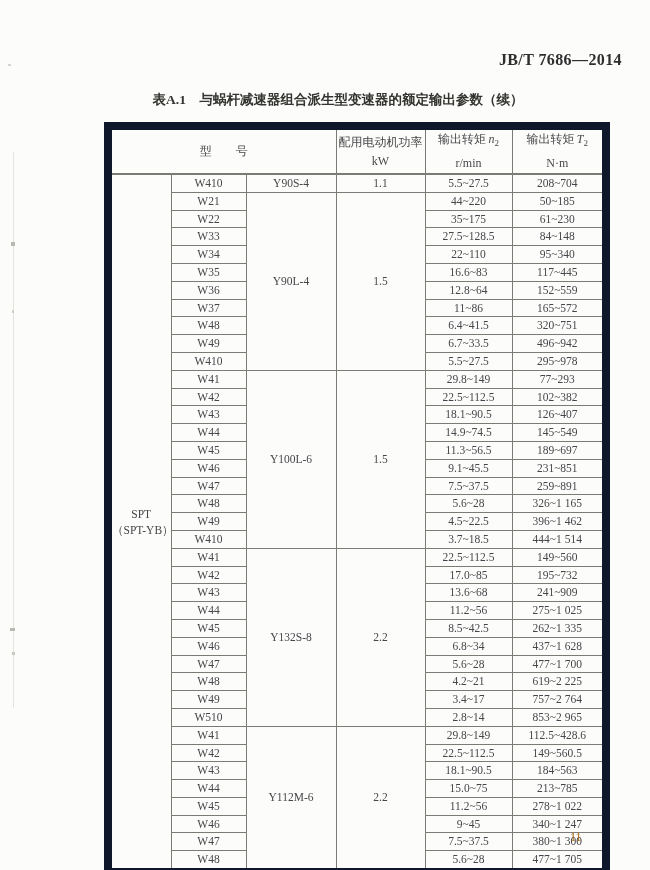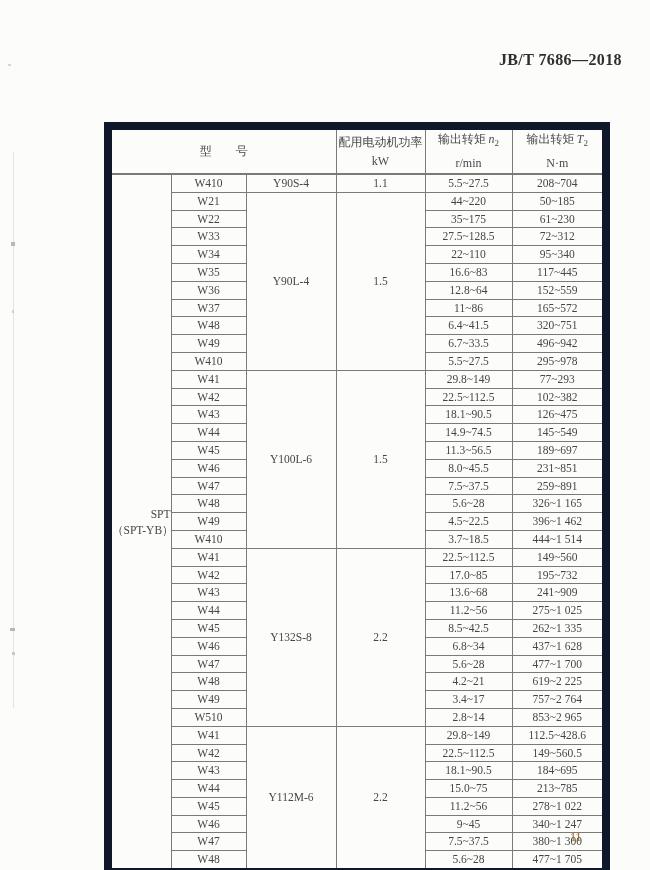--- a/index.html
+++ b/index.html
@@ -10,34 +10,35 @@
   .tbl-title{position:absolute;top:91px;left:89px;width:498px;text-align:center;
              font-weight:bold;font-size:13.5px;color:#333330;}
   .page-no{position:absolute;top:830px;left:570px;font-size:12px;color:#a16207;}
   table.main{position:absolute;top:122px;left:104px;width:498px;border-collapse:collapse;
              table-layout:fixed;border:8px solid #0f172a;padding-left:8px;}
   .main th,.main td{border:1px solid #7b7a74;padding:0;text-align:center;
              vertical-align:middle;font-weight:normal;overflow:hidden;white-space:nowrap;}
   .main thead th{height:43px;font-size:12px;color:#48484a;border-bottom-width:2px;}
   .main thead th div{line-height:19px;}
   .main tbody td{height:16.8px;line-height:16.8px;font-size:11.5px;color:#46464a;}
-  .main td.series div{line-height:16px;font-size:11.5px;text-align:right;}
+  .main td.series div{line-height:16px;font-size:11.5px;}
   .var{font-style:italic;font-family:"Liberation Serif","DejaVu Serif",serif;}
   sub{font-size:9px;}
   
   .scanline{position:absolute;left:13px;top:152px;width:1px;height:556px;background:#e4e4df;}
   .speck{position:absolute;background:#b9b9b2;}
 </style>
 </head>
 <body>
 
 <div class="page">
 
-  <div class="std-no">JB/T 7686—2018</div>
-
+  <div class="std-no">JB/T 7686—2014</div>
+
+  <div class="tbl-title">表A.1　与蜗杆减速器组合派生型变速器的额定输出参数（续）</div>
 
   <table class="main">
     <colgroup>
       <col style="width:63px">
         <col style="width:75px">
         <col style="width:90px">
       <col style="width:89px">
         <col style="width:87px">
         <col style="width:94px">
     </colgroup>
@@ -80,21 +81,21 @@
           <td>50~185</td>
         </tr>
         <tr>
           <td>W22</td>
           <td>35~175</td>
           <td>61~230</td>
         </tr>
         <tr>
           <td>W33</td>
           <td>27.5~128.5</td>
-          <td>72~312</td>
+          <td>84~148</td>
         </tr>
         <tr>
           <td>W34</td>
           <td>22~110</td>
           <td>95~340</td>
         </tr>
         <tr>
           <td>W35</td>
           <td>16.6~83</td>
           <td>117~445</td>
@@ -132,35 +133,35 @@
           <td>77~293</td>
         </tr>
         <tr>
           <td>W42</td>
           <td>22.5~112.5</td>
           <td>102~382</td>
         </tr>
         <tr>
           <td>W43</td>
           <td>18.1~90.5</td>
-          <td>126~475</td>
+          <td>126~407</td>
         </tr>
         <tr>
           <td>W44</td>
           <td>14.9~74.5</td>
           <td>145~549</td>
         </tr>
         <tr>
           <td>W45</td>
           <td>11.3~56.5</td>
           <td>189~697</td>
         </tr>
         <tr>
           <td>W46</td>
-          <td>8.0~45.5</td>
+          <td>9.1~45.5</td>
           <td>231~851</td>
         </tr>
         <tr>
           <td>W47</td>
           <td>7.5~37.5</td>
           <td>259~891</td>
         </tr>
         <tr>
           <td>W48</td>
           <td>5.6~28</td>
@@ -236,21 +237,21 @@
           <td>112.5~428.6</td>
         </tr>
         <tr>
           <td>W42</td>
           <td>22.5~112.5</td>
           <td>149~560.5</td>
         </tr>
         <tr>
           <td>W43</td>
           <td>18.1~90.5</td>
-          <td>184~695</td>
+          <td>184~563</td>
         </tr>
         <tr>
           <td>W44</td>
           <td>15.0~75</td>
           <td>213~785</td>
         </tr>
         <tr>
           <td>W45</td>
           <td>11.2~56</td>
           <td>278~1 022</td>

